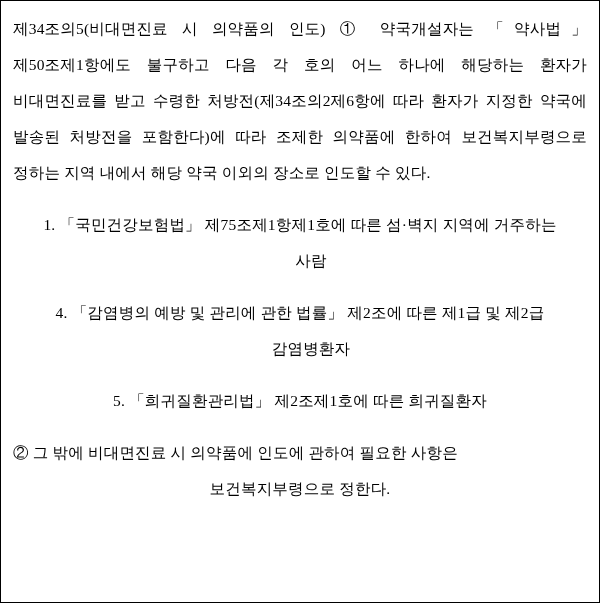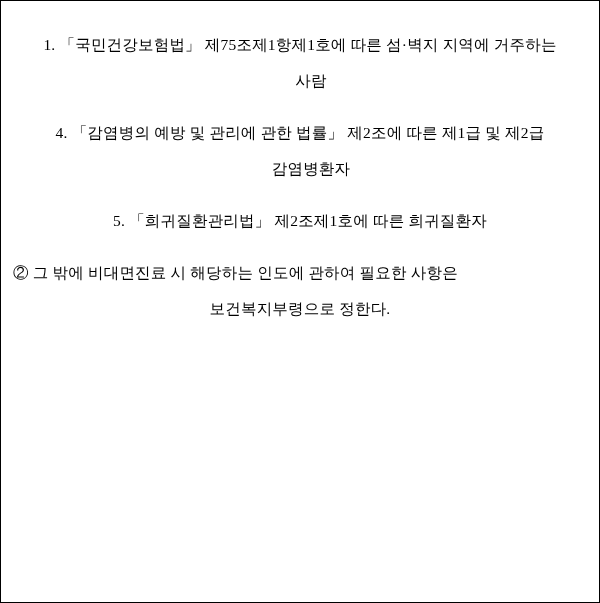--- a/index.html
+++ b/index.html
@@ -67,32 +67,33 @@
     text-align: center;
     letter-spacing: 0.2px;
     word-break: keep-all;
   }
 </style>
 </head>
 <body>
 
 <div id="doc-frame">
 
+  <p class="para para-lead">제34조의5(비대면진료 시 의약품의 인도) ① 약국개설자는 「약사법」 제50조제1항에도 불구하고 다음 각 호의 어느 하나에 해당하는 환자가 비대면진료를 받고 수령한 처방전(제34조의2제6항에 따라 환자가 지정한 약국에 발송된 처방전을 포함한다)에 따라 조제한 의약품에 한하여 보건복지부령으로 정하는 지역 내에서 해당 약국 이외의 장소로 인도할 수 있다.</p>
 
   <ul class="list">
     <li class="list-item">
       <span class="marker">1.</span>
       <span class="text">「국민건강보험법」 제75조제1항제1호에 따른 섬·벽지 지역에 거주하는 사람</span>
     </li>
     <li class="list-item">
       <span class="marker">4.</span>
       <span class="text">「감염병의 예방 및 관리에 관한 법률」 제2조에 따른 제1급 및 제2급 감염병환자</span>
     </li>
     <li class="list-item">
       <span class="marker">5.</span>
       <span class="text">「희귀질환관리법」 제2조제1호에 따른 희귀질환자</span>
     </li>
   </ul>
 
-  <p class="tail">② 그 밖에 비대면진료 시 해당하는 인도에 관하여 필요한 사항은</p>
+  <p class="tail">② 그 밖에 비대면진료 시 의약품에 인도에 관하여 필요한 사항은</p>
   <p class="tail-cont">보건복지부령으로 정한다.</p>
 
 </div>
 
 </body></html>

